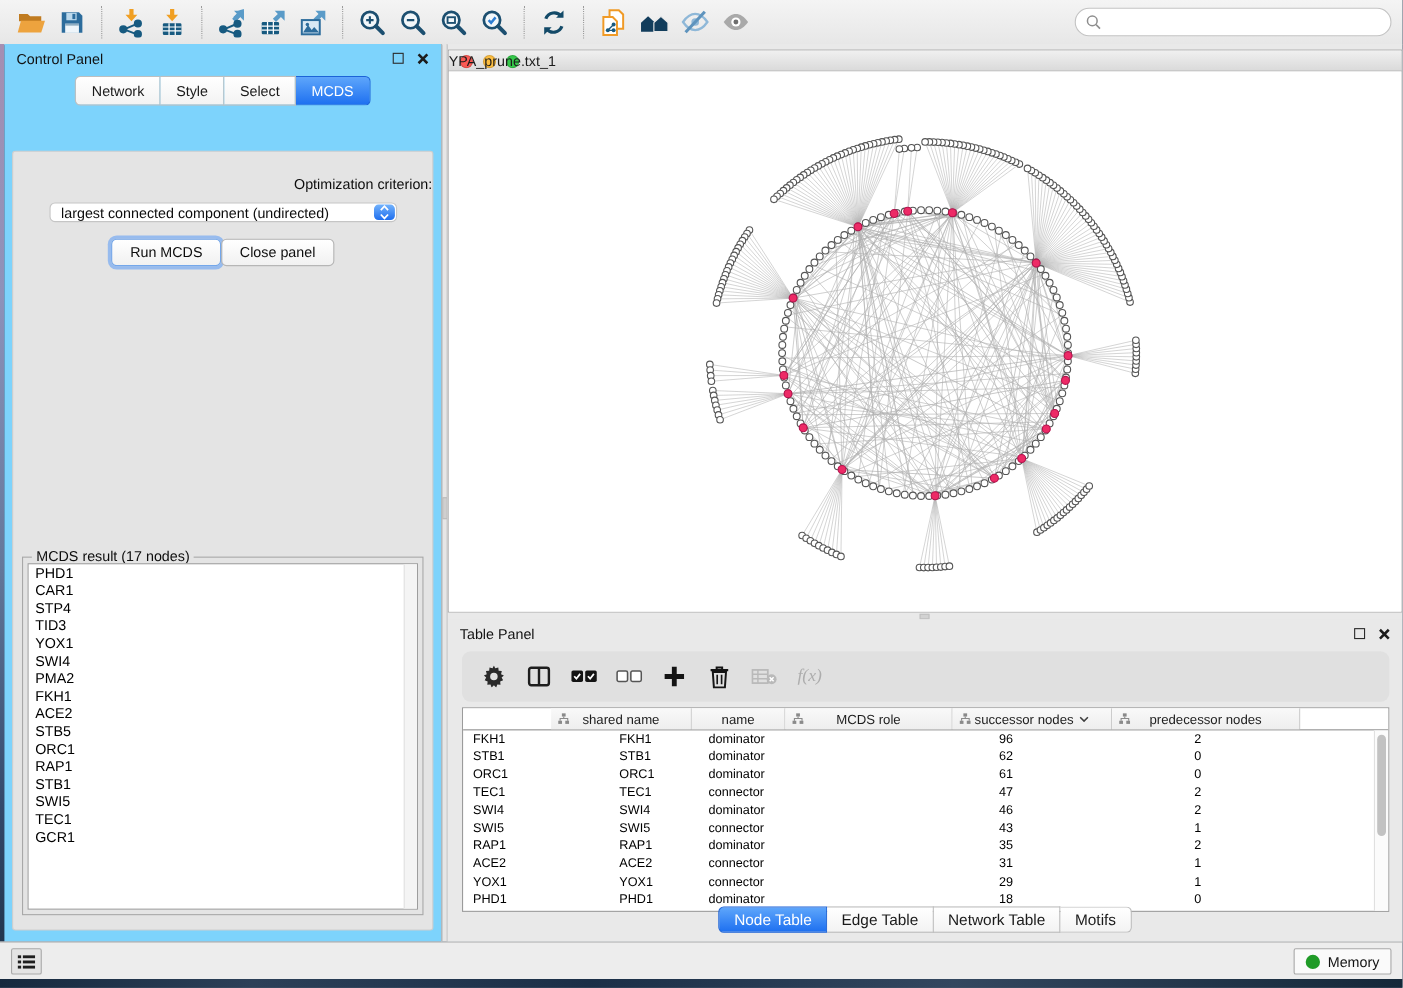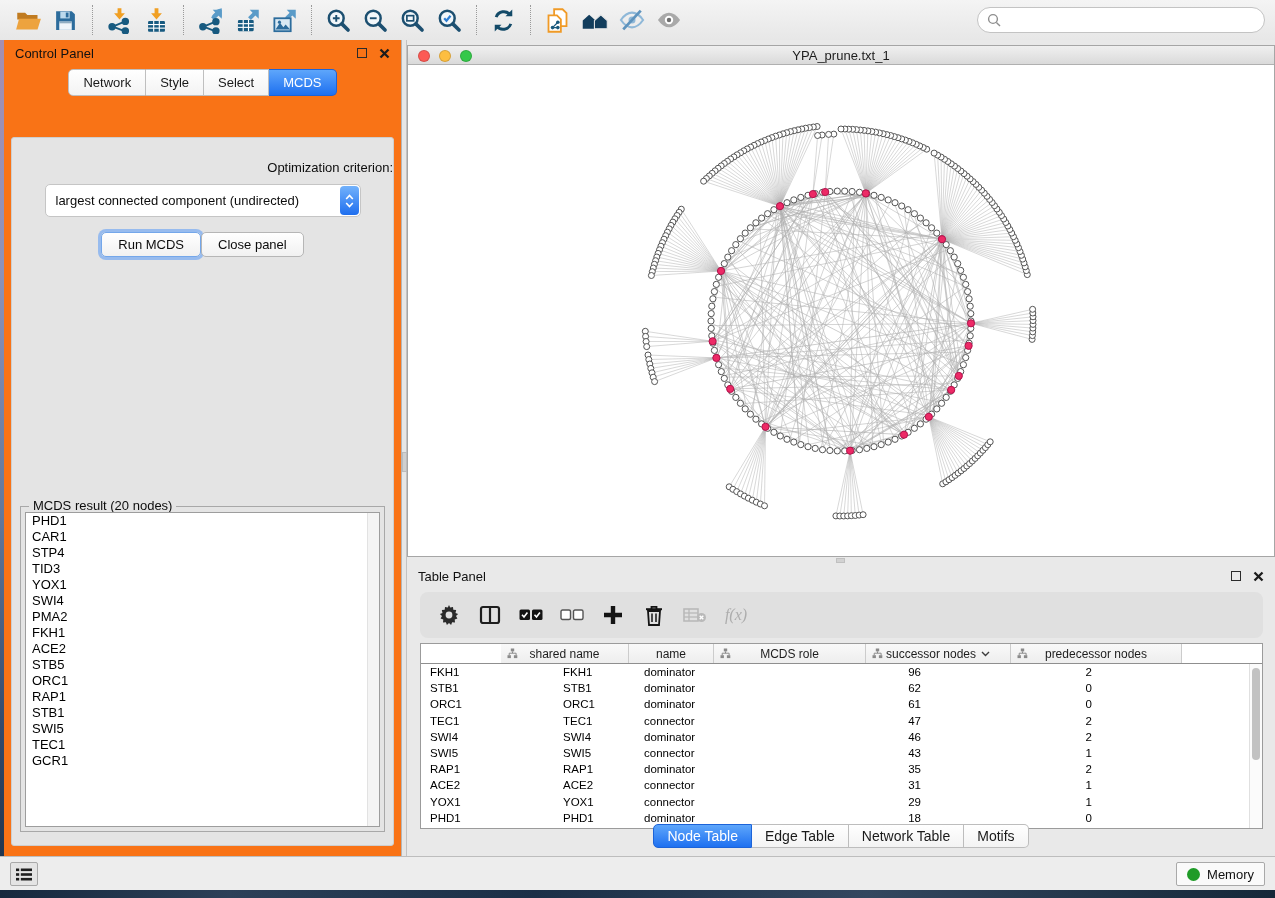--- a/index.html
+++ b/index.html
@@ -21,32 +21,32 @@
   .search{margin-left:auto;width:288px;height:26px;border:1px solid #c3c3c3;border-radius:13px;
     background:#fff;display:flex;align-items:center;padding:0 9px;gap:6px;}
   .search input{border:none;outline:none;flex:1;font-size:13px;font-family:inherit;background:transparent;color:#333;}
 
   
   .panel-titlebar{height:26px;display:flex;align-items:center;padding:0 11px;font-size:13px;color:#111;}
   .panel-ctrls{margin-left:auto;display:flex;gap:12px;align-items:center;}
   .float-glyph{width:10px;height:10px;border:1.5px solid #2b2b2b;display:inline-block;}
 
   
-  .control-panel{position:absolute;left:4px;top:40px;width:398px;height:816px;background:#f97316;
+  .control-panel{position:absolute;left:4px;top:40px;width:398px;height:816px;background:#7dd3fc;
     border-right:1px solid #b5b5b5;}
   .cp-tabs{display:flex;justify-content:center;margin-top:3px;position:relative;z-index:2;}
   .cp-tab{font-size:13px;padding:5px 14px;background:linear-gradient(#ffffff,#f3f3f3);
     border:1px solid #bfbfbf;border-left:none;color:#1a1a1a;cursor:default;}
   .cp-tab:first-child{border-radius:5px 0 0 5px;border-left:1px solid #bfbfbf;}
   .cp-tab:last-child{border-radius:0 5px 5px 0;}
   .cp-tab.selected{background:linear-gradient(#5ea6fb,#1e70f0);color:#fff;border-color:#1c63d8;}
   .cp-body{position:absolute;left:7px;right:7px;top:97px;bottom:10px;background:#e4e4e4;
     border:1px solid #cecece;border-radius:3px;}
   .opt-label{text-align:right;margin-top:22px;font-size:13px;color:#0c0c0c;}
-  .select-box{margin:9px auto 0;width:316px;height:33px;background:#fff;border:1px solid #c5c5c5;
+  .select-box{margin:9px auto 0;width:316px;height:18px;background:#fff;border:1px solid #c5c5c5;
     border-radius:5px;display:flex;align-items:center;font-size:13px;color:#0c0c0c;padding-left:10px;position:relative;}
   .select-stepper{position:absolute;right:1px;top:1px;bottom:1px;width:19px;border-radius:4px;
     background:linear-gradient(#72b2fc,#1e6eee);display:flex;flex-direction:column;align-items:center;justify-content:center;}
   .btn-row{display:flex;justify-content:center;margin-top:15px;}
   .mac-btn{font-size:13px;font-family:inherit;padding:4px 16px;background:linear-gradient(#ffffff,#f1f1f1);
     border:1px solid #b6b6b6;border-radius:5px;color:#0c0c0c;}
   .mac-btn.focused{box-shadow:0 0 0 3px rgba(88,153,246,.55);border-color:#74a7ea;}
   .result-group{position:absolute;left:8px;right:8px;top:368px;bottom:13px;border:1px solid #a8a8a8;}
   .result-label{position:absolute;top:-9px;left:8px;background:#e4e4e4;padding:0 4px;font-size:13px;color:#0c0c0c;}
   .result-list{position:absolute;left:4px;right:4px;top:5px;bottom:4px;background:#fff;border:1px solid #9d9d9d;
@@ -58,21 +58,21 @@
   .v-splitter{position:absolute;left:402px;top:40px;width:5px;height:816px;background:#e6e6e6;border-right:1px solid #c2c2c2;}
   .v-handle{position:absolute;left:0;top:412px;width:5px;height:20px;background:#cfcfcf;border:1px solid #bbb;}
   .h-handle{position:absolute;left:254px;top:1px;width:9px;height:5px;background:#d2d2d2;border:1px solid #c0c0c0;}
 
   
   .right-region{position:absolute;left:407px;top:40px;width:868px;height:816px;background:#e9e9e9;}
   .net-window{position:absolute;left:0;top:5px;width:868px;height:512px;background:#fff;border:1px solid #a6a6a6;}
   .net-titlebar{height:19px;background:linear-gradient(#f0f0f0,#dadada);border-bottom:1px solid #b0b0b0;position:relative;}
   .traffic{position:absolute;left:10px;top:4px;display:flex;gap:9px;}
   .light{width:12px;height:12px;border-radius:50%;border:0.5px solid rgba(0,0,0,.15);}
-  .net-title{position:absolute;left:0;right:0;top:2px;text-align:center;font-size:13px;color:#1c1c1c;}
+  .net-title{position:absolute;left:0;right:0;top:2px;text-align:left;font-size:13px;color:#1c1c1c;}
   .net-canvas{position:absolute;top:19px;left:0;width:866px;height:491px;background:#fff;}
   .h-splitter{position:absolute;left:0;top:517px;width:868px;height:6px;background:#e9e9e9;}
 
   
   .table-panel{position:absolute;left:0;top:523px;width:868px;height:293px;background:#e9e9e9;}
   .tp-toolbar{position:absolute;left:13px;right:12px;top:29px;height:46px;background:#e0e0e0;border-radius:8px;
     display:flex;align-items:center;padding-left:17px;gap:17px;}
   .ttbtn{width:24px;height:26px;display:flex;align-items:center;justify-content:center;background:none;border:none;}
   .fx-text{font-family:"Liberation Serif","DejaVu Serif",serif;font-style:italic;font-size:16px;color:#adadad;}
   .tp-table{position:absolute;left:13px;right:12px;top:80px;height:186px;background:#fff;border:1px solid #9b9b9b;}
@@ -291,21 +291,21 @@
             <path d="M1.2 5L4.5 1.5 7.8 5" stroke="#fff" stroke-width="1.6" fill="none"></path>
             <path d="M1.2 9l3.3 3.5L7.8 9" stroke="#fff" stroke-width="1.6" fill="none"></path>
           </svg>
       </span>
     </div>
     <div class="btn-row">
       <button class="mac-btn focused">Run MCDS</button>
       <button class="mac-btn">Close panel</button>
     </div>
     <div class="result-group">
-      <span class="result-label">MCDS result (20 nodes)</span>
+      <span class="result-label">MCDS result (17 nodes)</span>
       <div class="result-list">
           <div class="mcds-item">PHD1</div>
           <div class="mcds-item">CAR1</div>
           <div class="mcds-item">STP4</div>
           <div class="mcds-item">TID3</div>
           <div class="mcds-item">YOX1</div>
           <div class="mcds-item">SWI4</div>
           <div class="mcds-item">PMA2</div>
           <div class="mcds-item">FKH1</div>
           <div class="mcds-item">ACE2</div>

